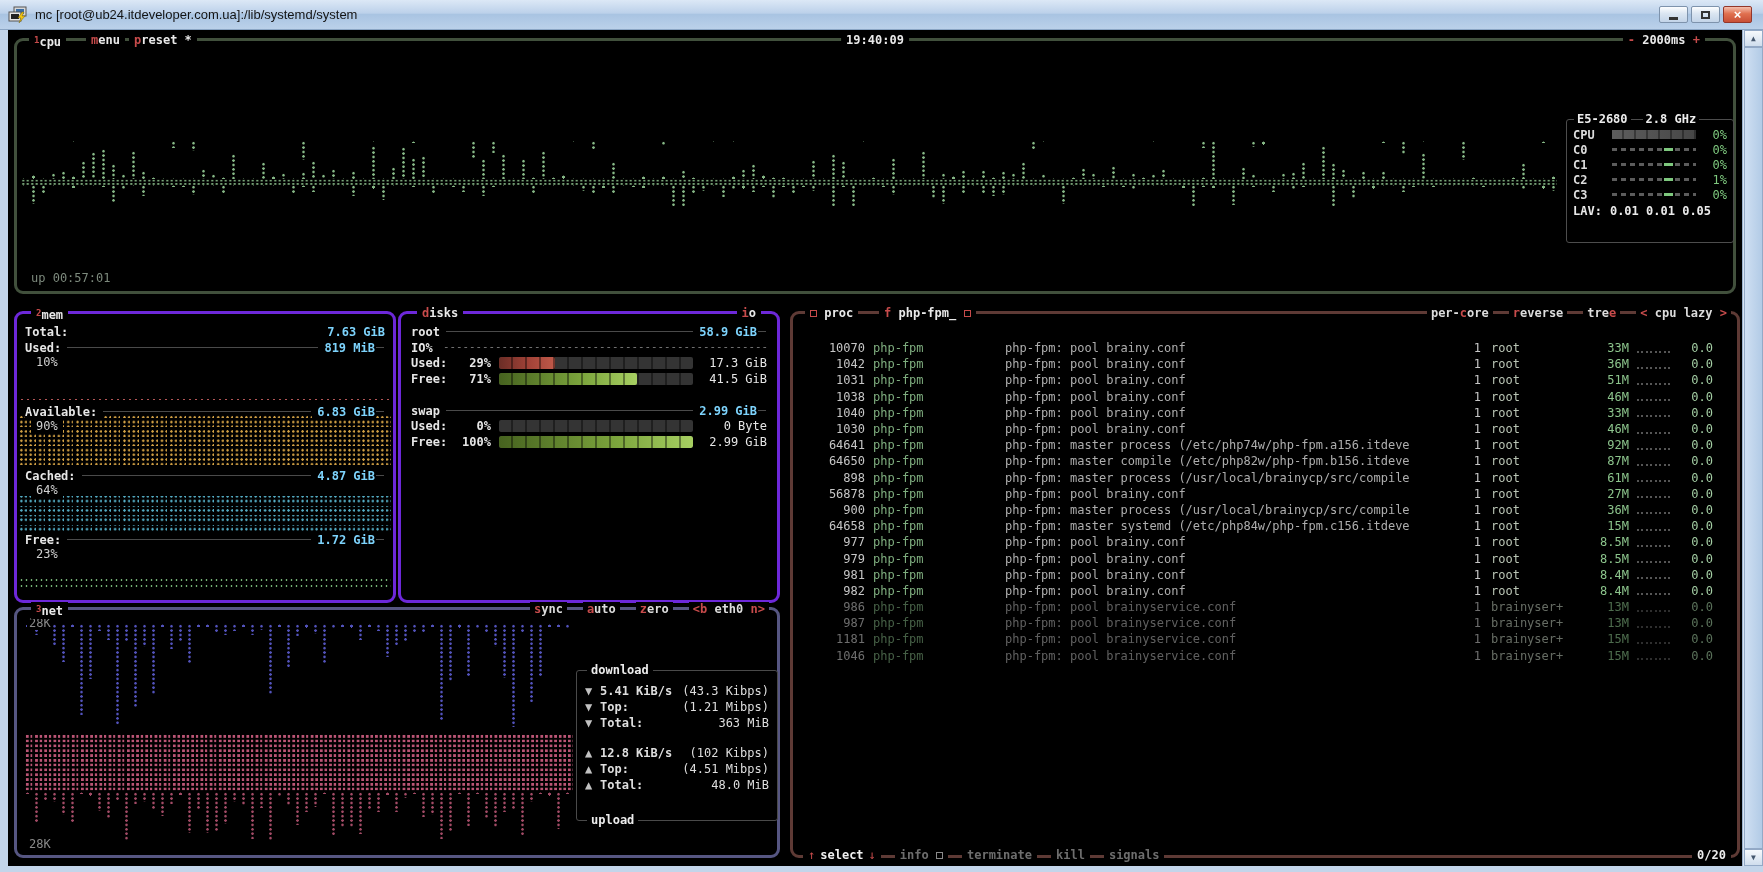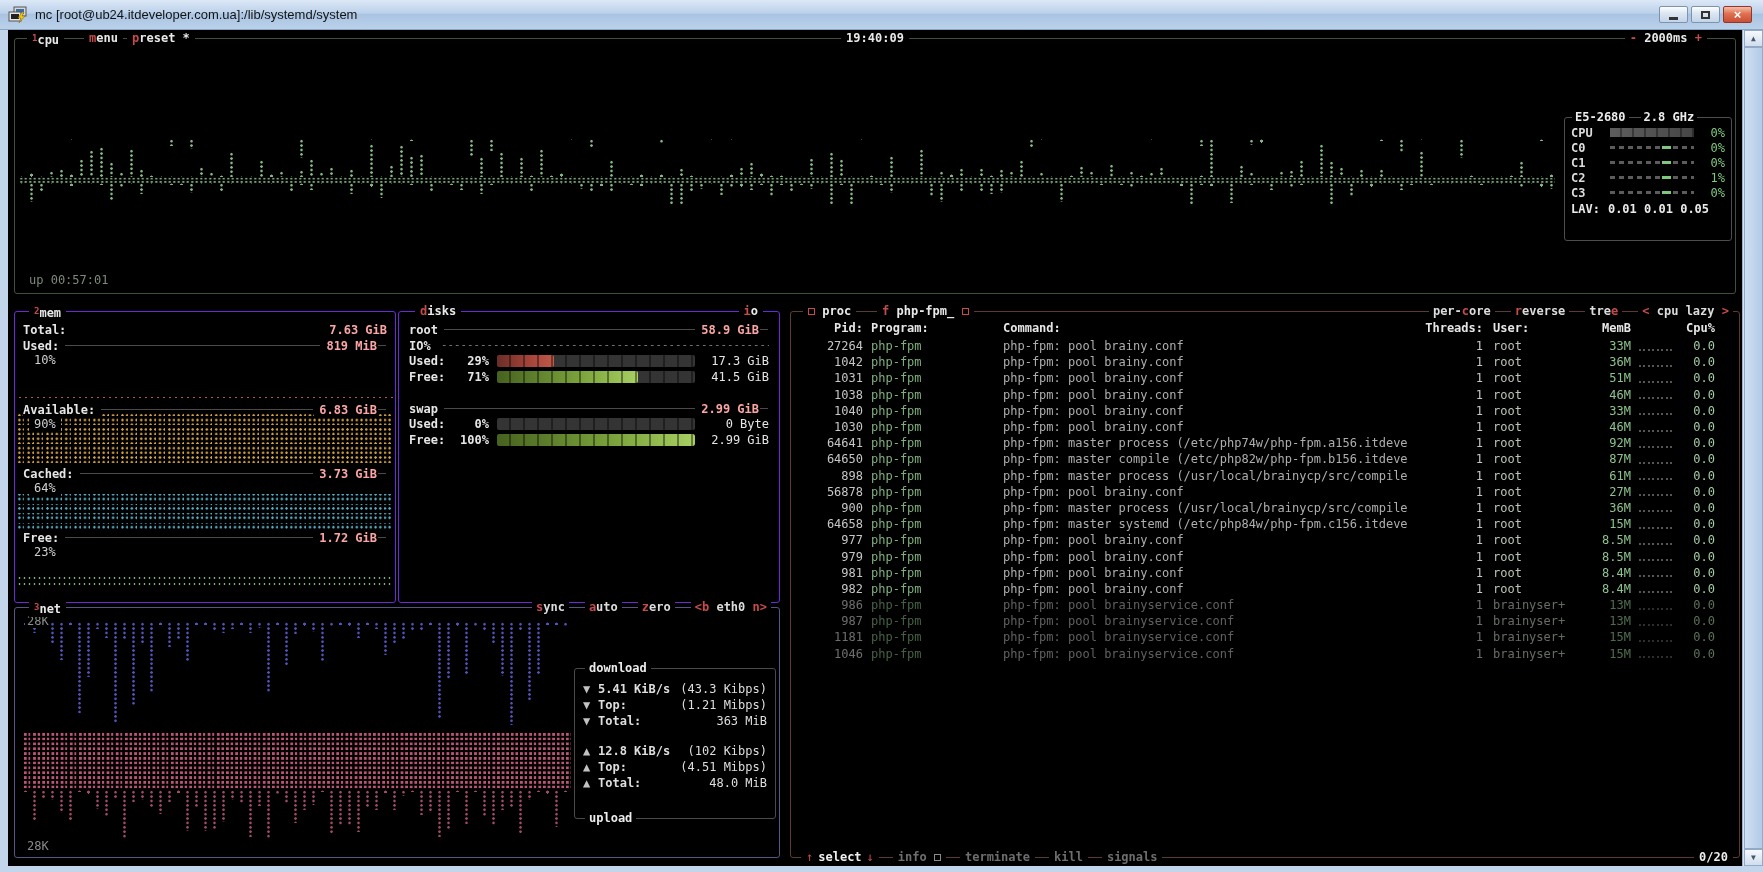--- a/index.html
+++ b/index.html
@@ -22,21 +22,21 @@
   .bborder{position:absolute;left:0;top:866px;width:1763px;height:6px;background:#c3d5ea}
   .scrollbar{position:absolute;top:30px;right:0;width:21px;height:836px;background:#d8e4f3;border-left:1px solid #9ab1cc}
   .sbtn{position:absolute;left:1px;width:19px;height:17px;background:linear-gradient(#f6f9fc,#cfdded);
     border:1px solid #93a9c6;display:flex;align-items:center;justify-content:center;font-size:8px;color:#45576e;line-height:8px}
   .sbtn.up{top:0}.sbtn.down{bottom:0}
   .sthumb{position:absolute;left:1px;top:17px;width:19px;height:802px;
     background:linear-gradient(90deg,#cfdff2,#b2cbe6);border:1px solid #93a9c6}
 
   
   .term{position:absolute;left:8px;top:30px;width:1734px;height:836px;background:#000;color:#dcdcdc}
-  .box{position:absolute;border:1px solid #6d28d9;border-radius:3px}
+  .box{position:absolute;border:3px solid #6d28d9;border-radius:9px}
   .tag{position:absolute;top:-8px;background:#000;padding:0 5px;white-space:nowrap;
     font-weight:bold;color:#e9e9e9;line-height:15px;z-index:3}
   .key{color:#c74b4b}
   .supkey{color:#c74b4b;font-size:9px;vertical-align:3px;font-weight:bold}
   .sq{display:inline-block;width:7px;height:7px;border:1px solid #c74b4b;vertical-align:0px}
   .sq.gray{border-color:#8a8a8a}
 
   
   #cpu-box{left:6px;top:8px;width:1722px;height:256px;border-color:#41503c}
   #cpu-graph{position:absolute;left:4px;top:100px;width:1536px;height:80px}
@@ -60,21 +60,21 @@
   .prowi .pline:after{content:'';position:absolute;left:62%;top:0;width:9px;height:3px;background:#7ec87e}
   .prowi .pv{width:26px;text-align:right;color:#7ec87e}
   .plav{display:flex;gap:8px;padding:2px 6px 0;color:#eaeaea;font-weight:bold}
 
   
   #mem-box{left:6px;top:281px;width:382px;height:292px}
   .mrow{position:absolute;left:0;right:0;display:flex;align-items:center;height:15px;padding:0 8px}
   .mrow .lbl{font-weight:bold;color:#e6e6e6;background:#000;padding-right:5px;z-index:2}
   .mrow .line{flex:1;border-top:1px solid #4a4a4a;margin:0 1px}
   .mrow .endline{width:8px;border-top:1px solid #4a4a4a;margin:0 1px}
-  .mrow .val{color:#fca5a5;font-weight:bold;background:#000;padding-left:5px;z-index:2}
+  .mrow .val{color:#7dd3fc;font-weight:bold;background:#000;padding-left:5px;z-index:2}
   .mrow.noline .line,.mrow.noline .endline{border-color:transparent}
   .mpct{position:absolute;left:14px;color:#d0d0d0;background:#000;padding:0 5px;z-index:2;line-height:15px}
   .gblock{position:absolute;left:2px;right:2px}
   #g-red{top:83px;height:6px;background-image:radial-gradient(#b35656 1px,transparent 1.1px);background-size:6px 5px}
   #g-orange{top:101px;height:50px;background-image:
     repeating-linear-gradient(0deg,transparent 0 7.5px,#000 7.5px 9.4px),
     repeating-linear-gradient(90deg,transparent 0 7.5px,#000 7.5px 9.4px),
     radial-gradient(#d4a245 1.25px,transparent 1.35px);background-size:auto,auto,4.7px 4.7px}
   #g-cyan{top:180px;height:38px;background-image:
     repeating-linear-gradient(0deg,transparent 0 7.5px,#000 7.5px 9.4px),
@@ -586,21 +586,21 @@
       <span class="line"></span>
       <span class="val">6.83 GiB</span>
       <span class="endline"></span>
     </div>
     <div class="gblock" id="g-orange"></div>
     <span class="mpct" style="top:105px">90%</span>
 
     <div class="mrow" style="top:154px">
       <span class="lbl">Cached:</span>
       <span class="line"></span>
-      <span class="val">3.73 GiB</span>
+      <span class="val">4.87 GiB</span>
       <span class="endline"></span>
     </div>
     <span class="mpct" style="top:169px">64%</span>
     <div class="gblock" id="g-cyan"></div>
 
     <div class="mrow" style="top:218px">
       <span class="lbl">Free:</span>
       <span class="line"></span>
       <span class="val">1.72 GiB</span>
       <span class="endline"></span>
@@ -844,33 +844,23 @@
   <div class="box" id="proc-box">
     <span class="tag" style="left:12px"><span class="sq"></span> <span>proc</span></span>
     <span class="tag" style="left:86px"><span class="key">f</span> <span>php-fpm</span><span>_</span> <span class="sq"></span></span>
     <div id="proc-opts">
       <span class="tab"><span>per-</span><span class="key">c</span><span>ore</span></span>
       <span class="tab"><span class="key">r</span><span>everse</span></span>
       <span class="tab"><span>tre</span><span class="key">e</span></span>
       <span class="tab"><span class="key">&lt;</span> <span>cpu lazy</span> <span class="key">&gt;</span></span>
     </div>
 
-    <div class="phead">
-      <span class="c-pid">Pid:</span>
-      <span class="c-prog">Program:</span>
-      <span class="c-cmd">Command:</span>
-      <span class="c-thr">Threads:</span>
-      <span class="c-user">User:</span>
-      <span class="c-memb">MemB</span>
-      <span class="c-graph"></span>
-      <span class="c-cpu">Cpu%</span>
-    </div>
     <div id="proc-rows">
   <div class="prow">
-    <span class="c-pid">27264</span>
+    <span class="c-pid">10070</span>
     <span class="c-prog">php-fpm</span>
     <span class="c-cmd">php-fpm: pool brainy.conf</span>
     <span class="c-thr">1</span>
     <span class="c-user">root</span>
     <span class="c-memb">33M</span>
     <span class="c-graph"></span>
     <span class="c-cpu">0.0</span>
   </div>
 
   <div class="prow">

